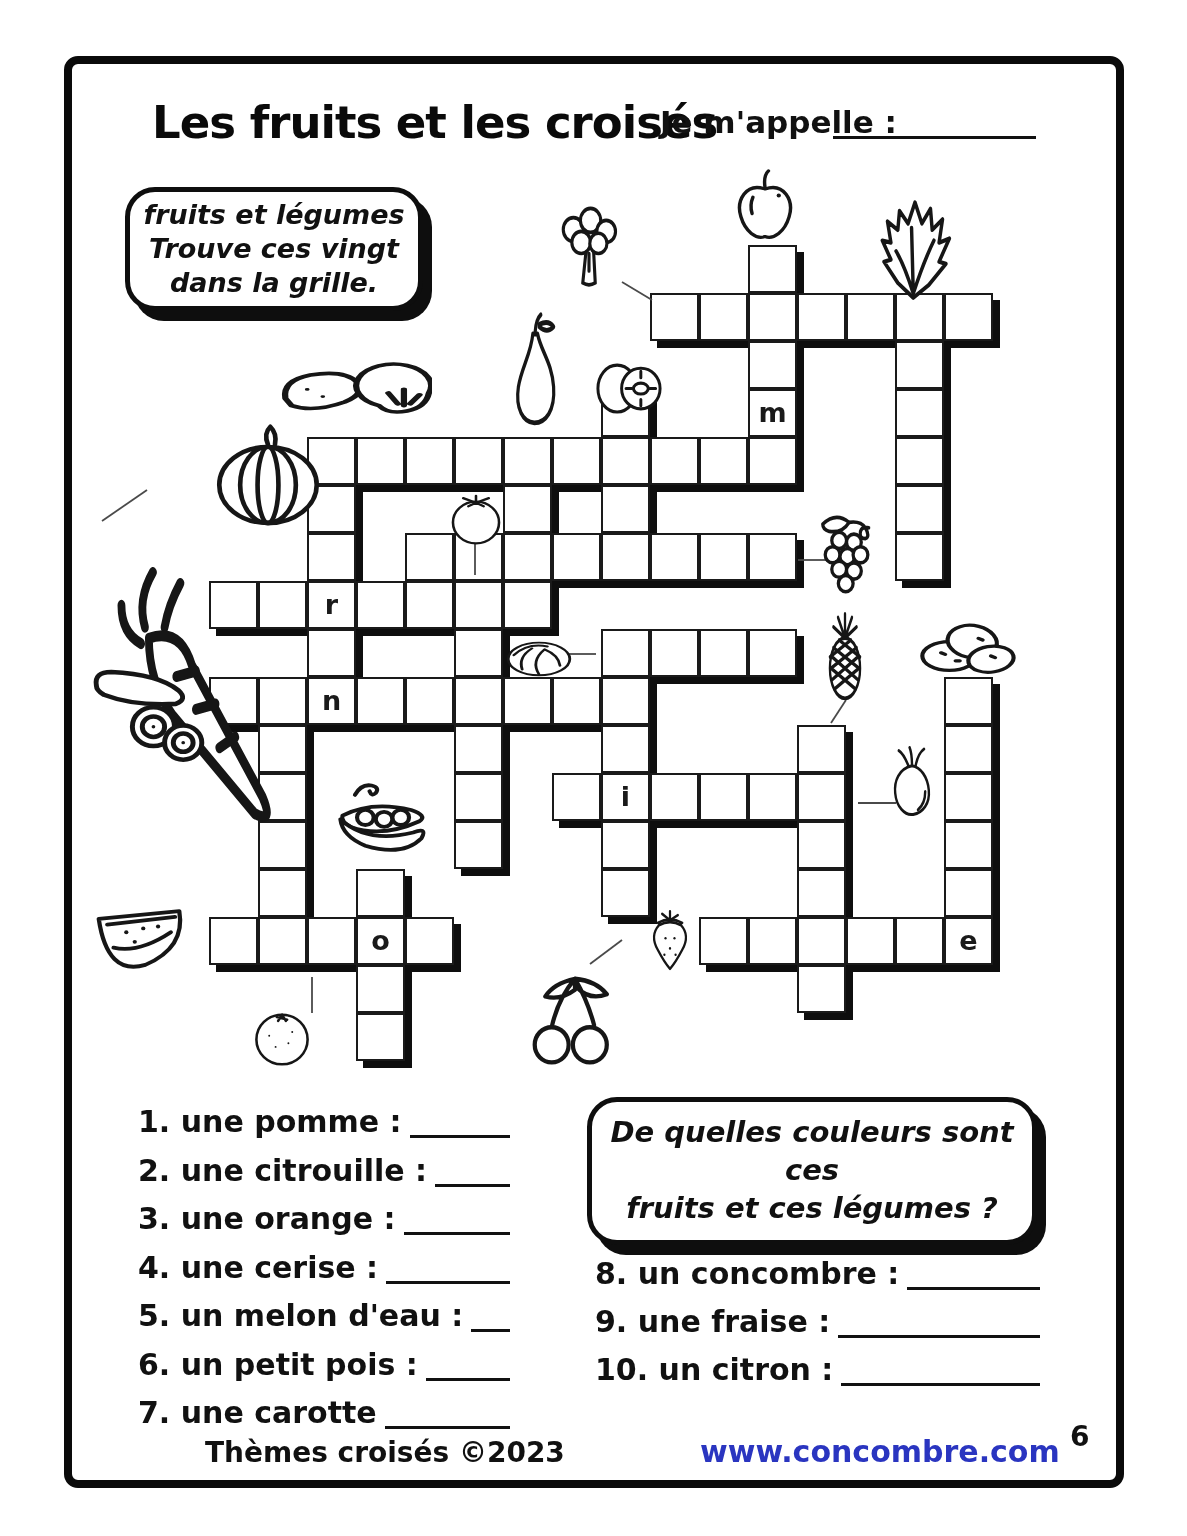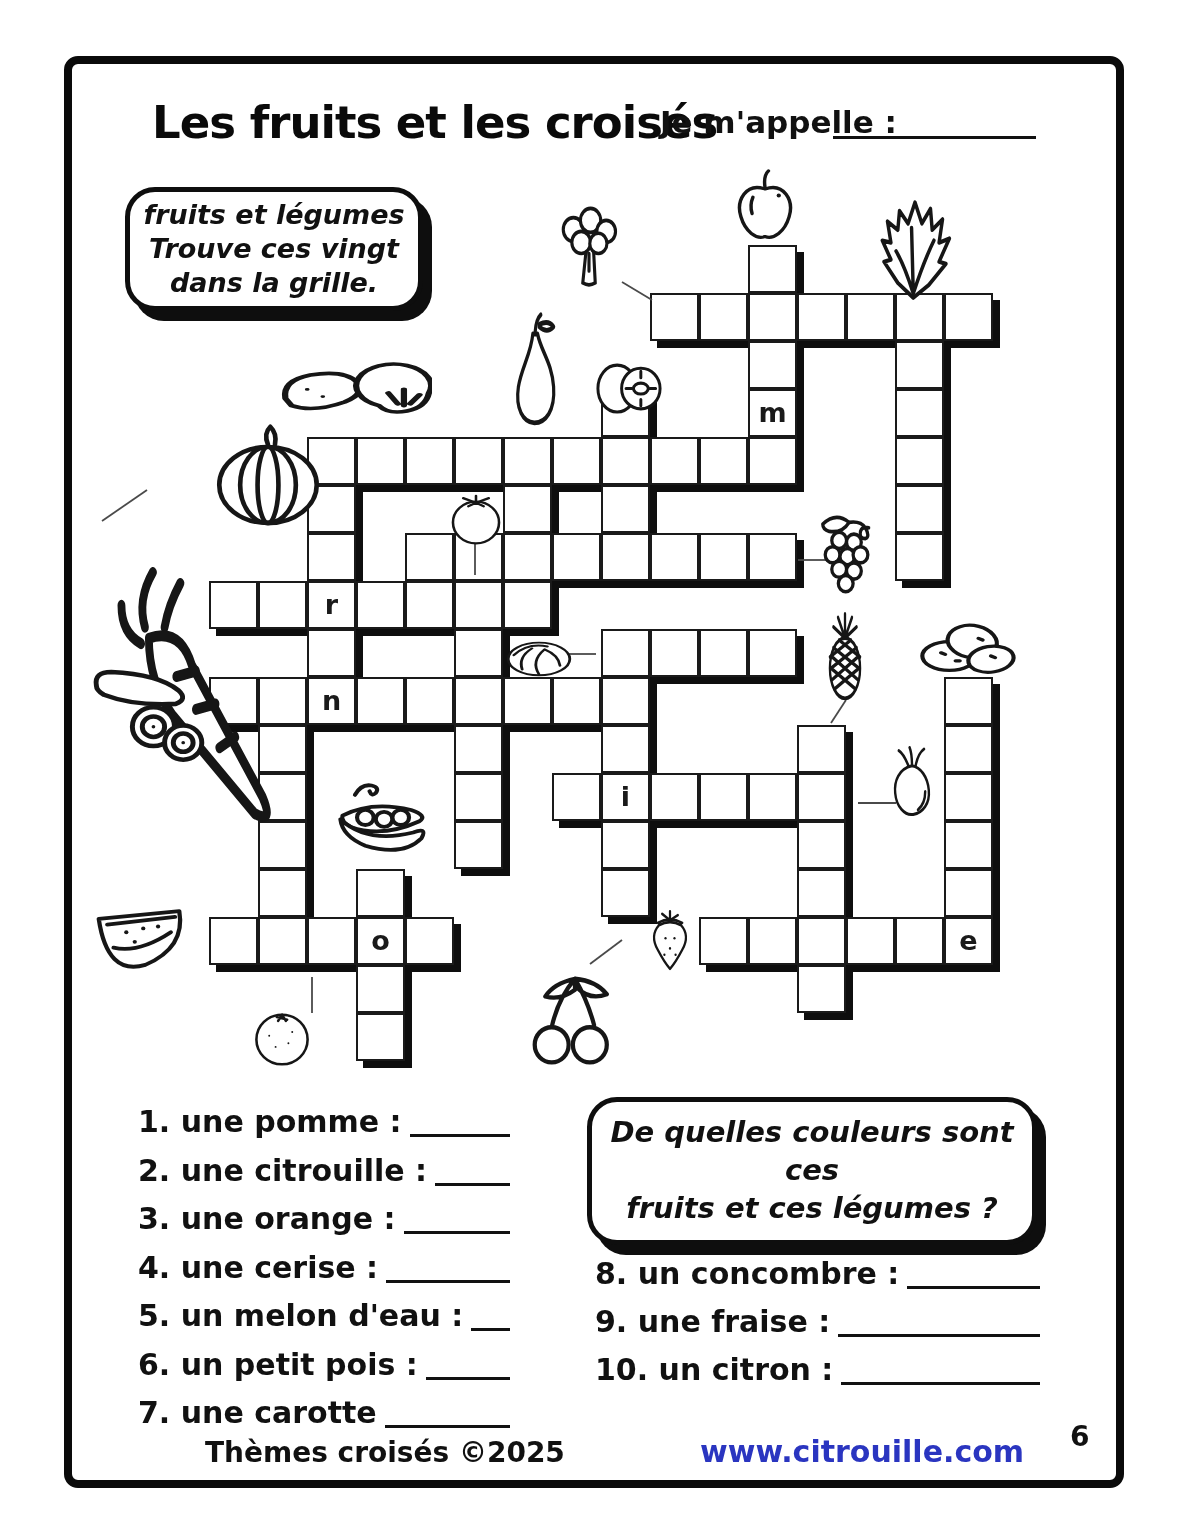--- a/index.html
+++ b/index.html
@@ -8,21 +8,21 @@
   #frame{left:64px;top:56px;width:1044px;height:1416px;border:8px solid #0a0a0a;border-radius:14px;background:#fff;}
   #title{left:152px;top:96px;font-size:45px;font-weight:800;letter-spacing:-1px;color:#0a0a0a;}
   #name-row{left:660px;top:104px;font-size:31px;font-weight:600;}
   #name-line{left:833px;top:103px;width:203px;height:33px;border-bottom:3px solid #111;}
   .bubble{border:5px solid #0e0e0e;border-radius:30px;background:#fff;box-shadow:9px 10px 0 #0e0e0e;text-align:center;}
   #instr-box{left:125px;top:187px;width:288px;height:114px;display:flex;flex-direction:column;justify-content:center;font-style:italic;font-size:27px;line-height:1.25;font-weight:600;}
   #colors-box{left:587px;top:1097px;width:440px;height:138px;display:flex;flex-direction:column;justify-content:center;font-style:italic;font-size:29px;line-height:1.3;font-weight:600;align-items:center;}
   .wshadow{background:#0e0e0e;}
   .cell{box-sizing:border-box;background:#fff;border:2.5px solid #1a1a1a;}
   .letter{font-size:27px;font-weight:600;color:#1a1a1a;text-align:center;}
-  .clue-row{display:flex;align-items:flex-start;font-size:30px;font-weight:600;white-space:nowrap;}
+  .clue-row{display:flex;align-items:center;font-size:30px;font-weight:600;white-space:nowrap;}
   .clue-row .blank{flex:1;border-bottom:3px solid #111;margin-left:8px;height:1em;min-width:30px;}
   #clues-left{left:138px;top:1104px;width:372px;}
   #clues-left .clue-row{margin-bottom:13.5px;}
   #clues-right{left:595px;top:1256px;width:445px;}
   #clues-right .clue-row{margin-bottom:13px;}
   #footer-credit{left:205px;top:1436px;font-size:28px;font-weight:600;}
   #footer-site{left:700px;top:1434px;font-size:30px;font-weight:800;color:#2a35c0;}
   #footer-page{left:1070px;top:1420px;font-size:28px;font-weight:600;}
   .icon svg{width:100%;height:100%;}
   .icon svg *{stroke:#161616;fill:none;stroke-width:4;stroke-linecap:round;stroke-linejoin:round;}
@@ -383,15 +383,15 @@
     <div class="clue-row">
       <span>9. une fraise :</span>
       <span class="blank"></span>
     </div>
     <div class="clue-row">
       <span>10. un citron :</span>
       <span class="blank"></span>
     </div>
   </div>
 
-<div id="footer-credit" class="abs">Thèmes croisés ©2025</div>
-<div id="footer-site" class="abs">www.citrouille.com</div>
+<div id="footer-credit" class="abs">Thèmes croisés ©2023</div>
+<div id="footer-site" class="abs">www.concombre.com</div>
 <div id="footer-page" class="abs">6</div>
 
 </body></html>

